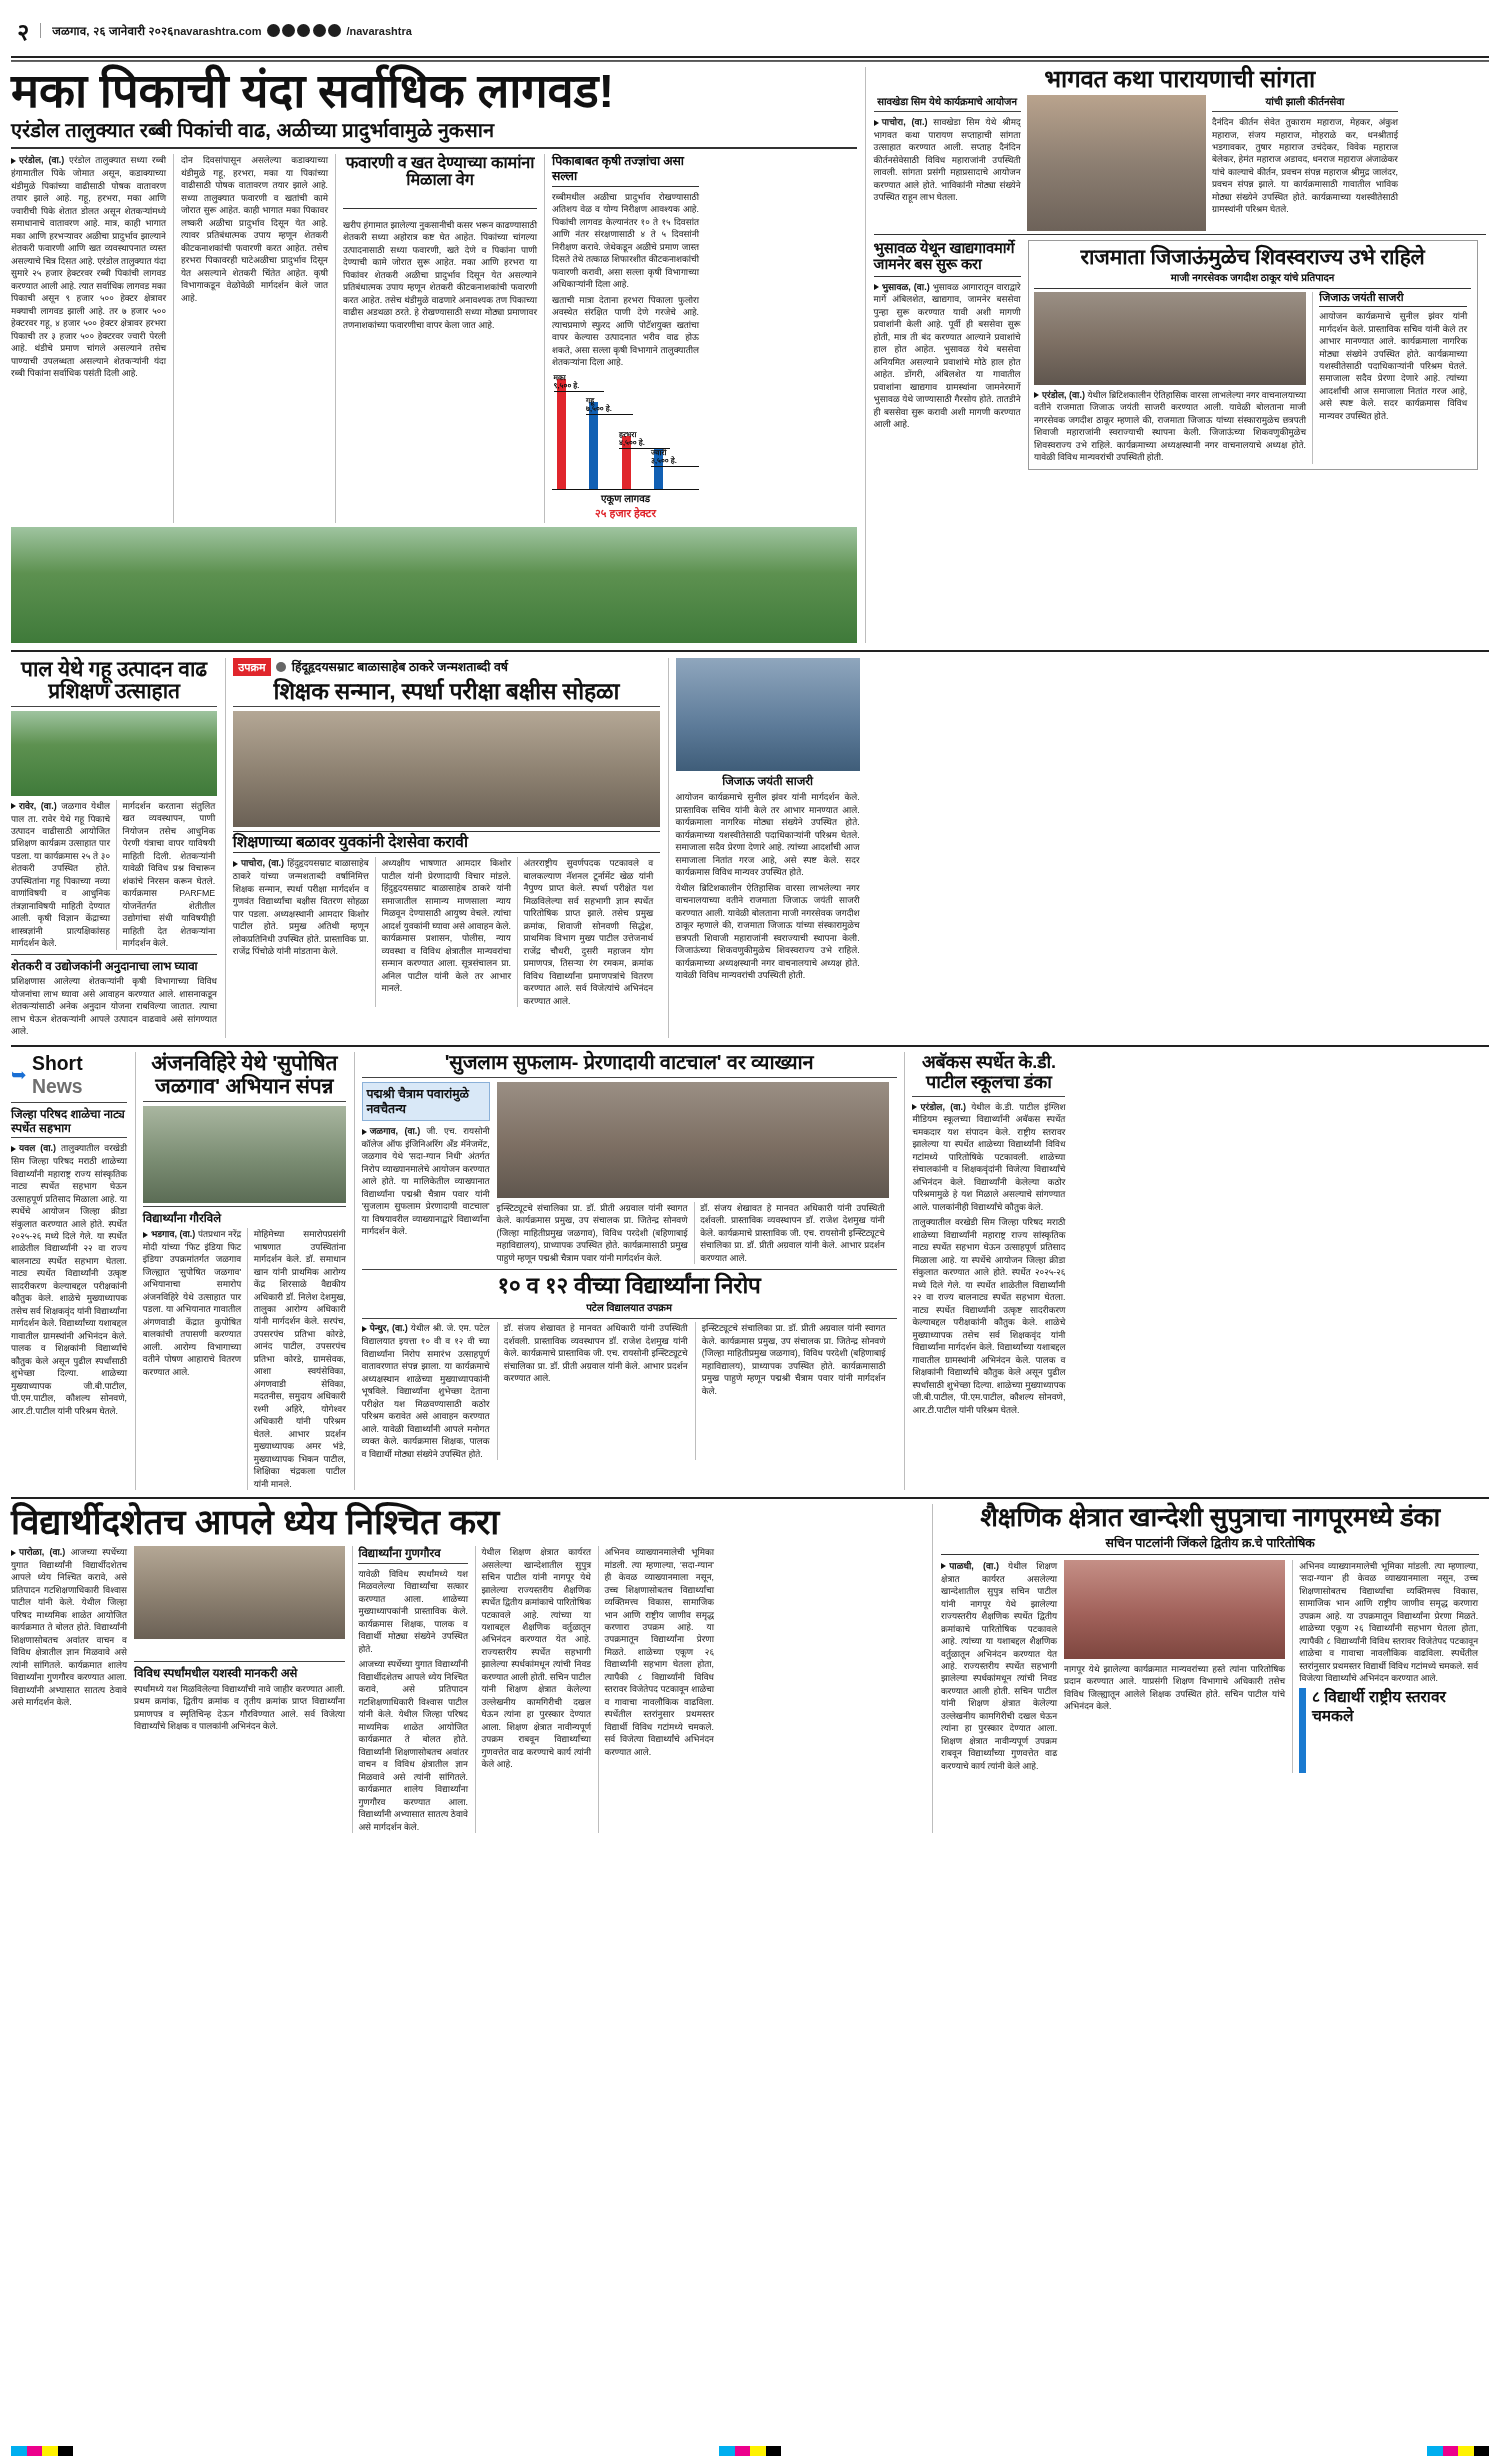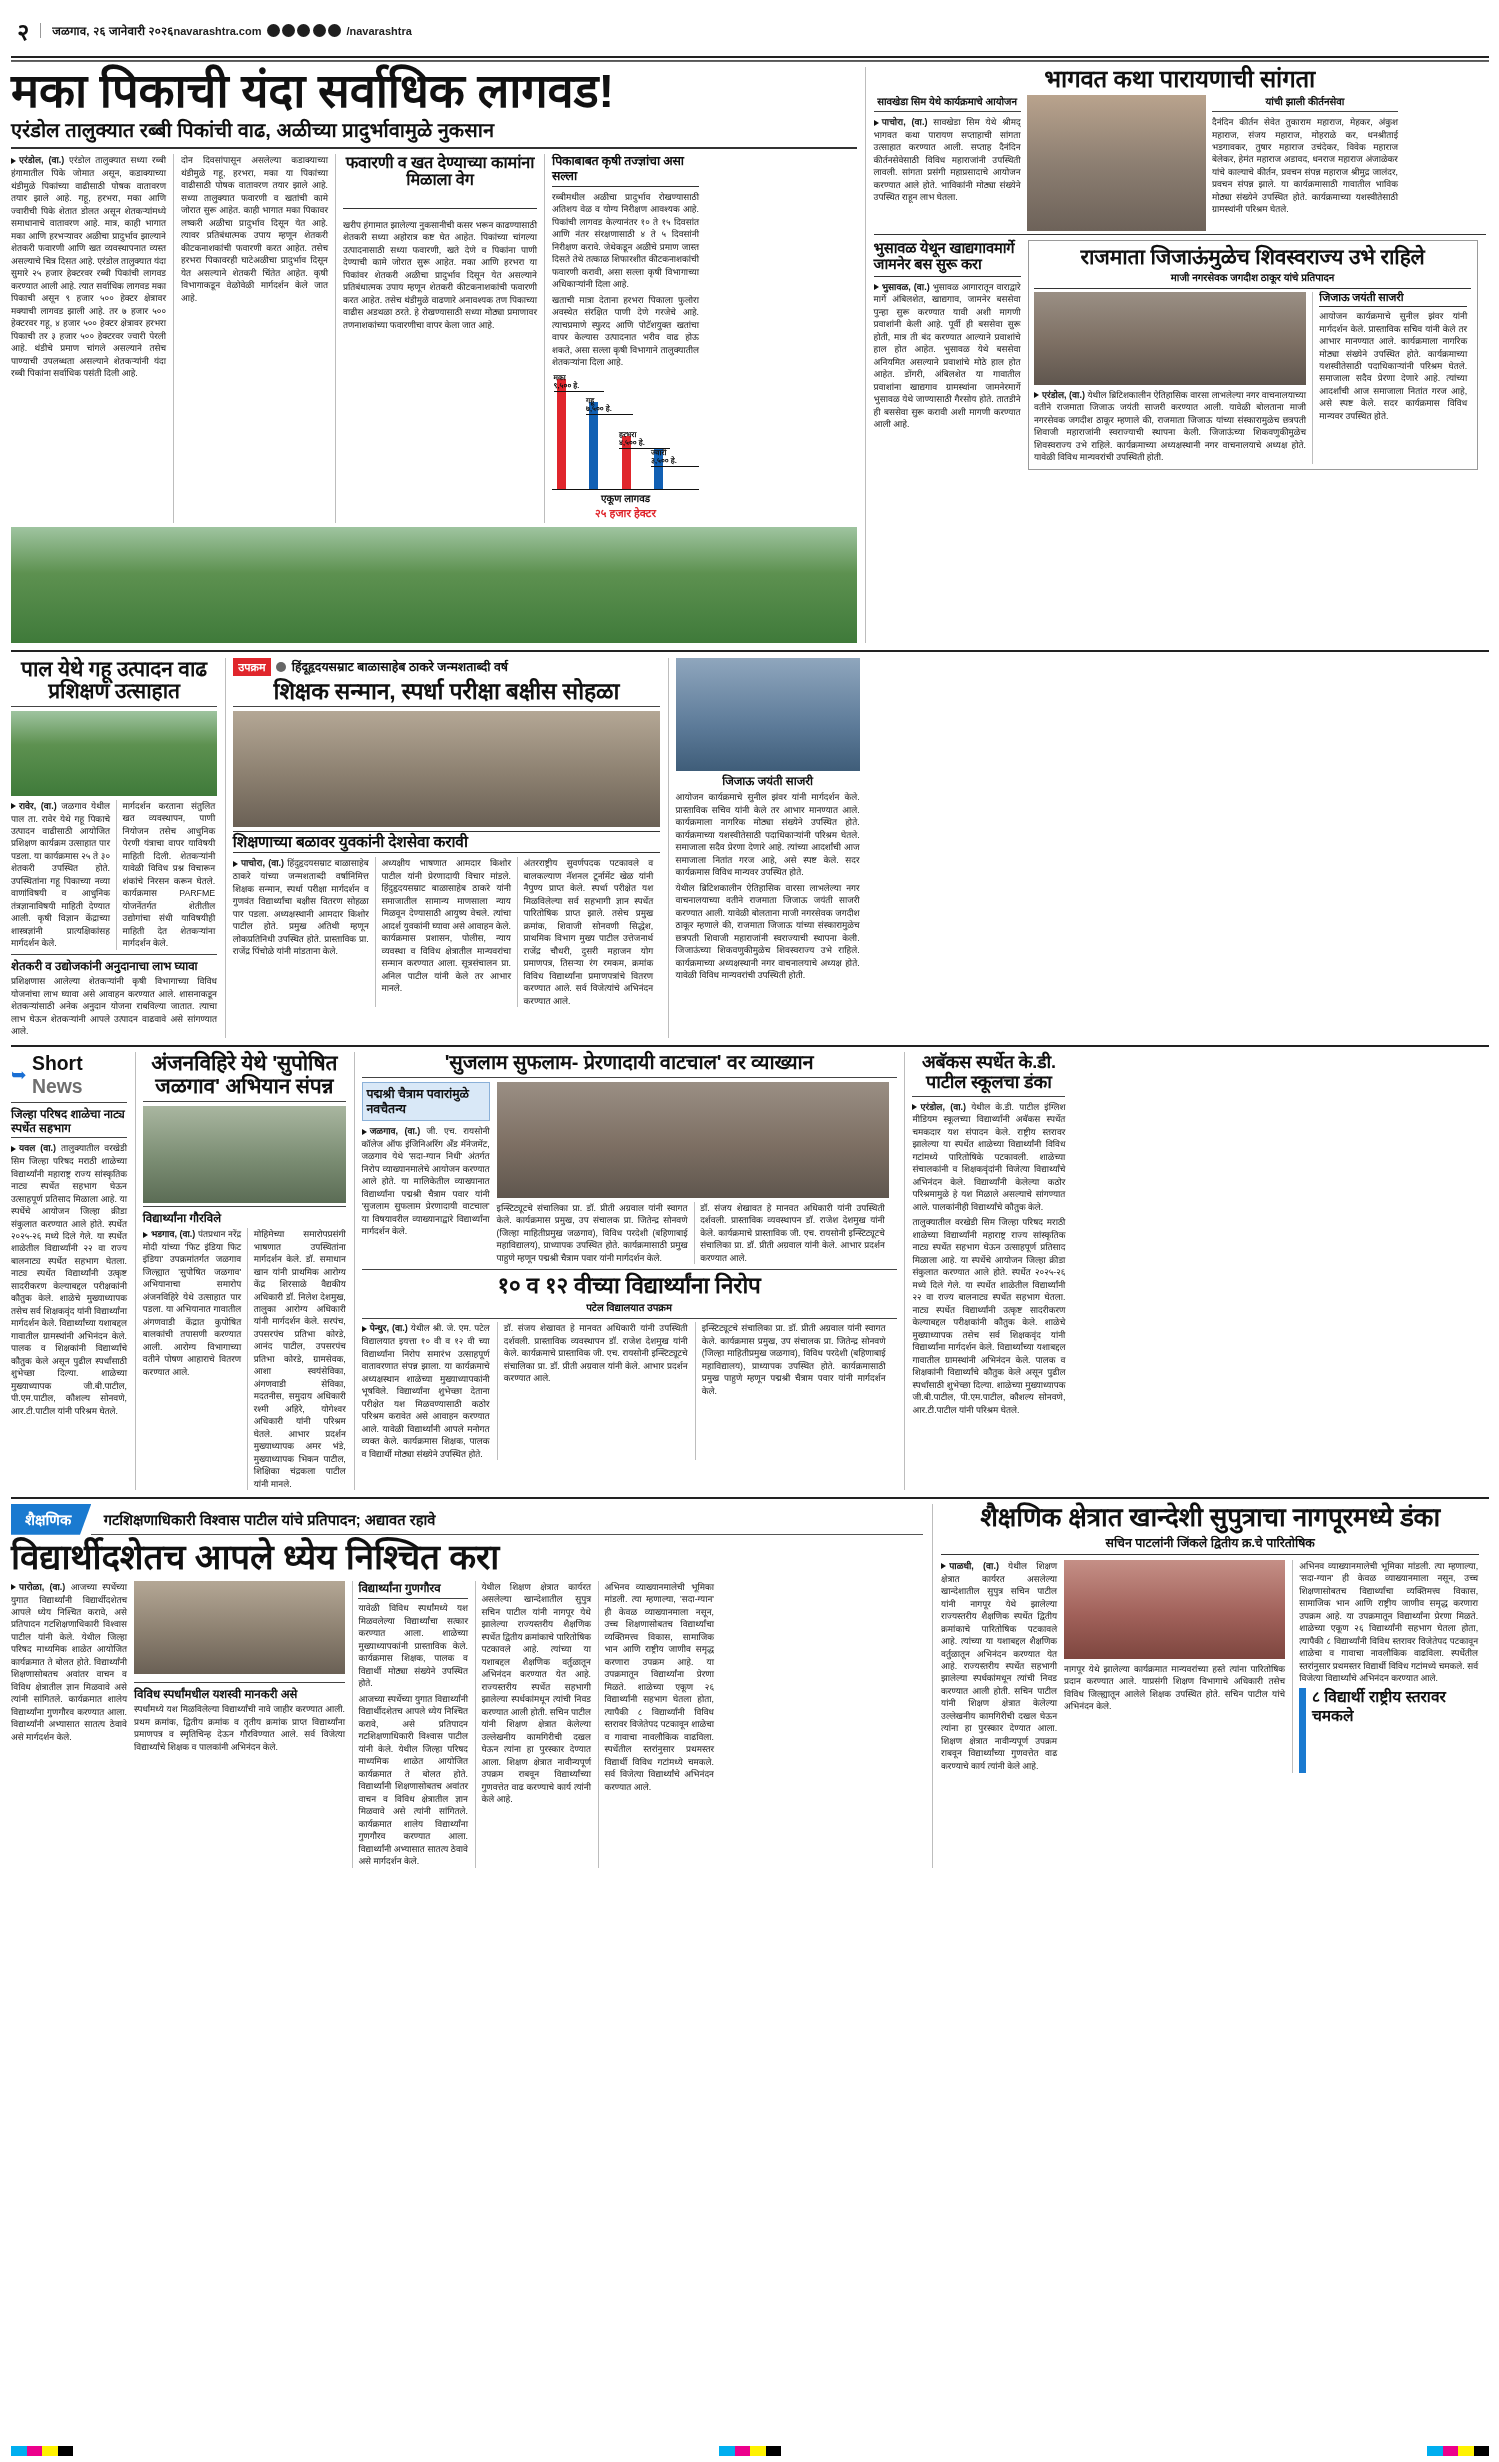--- a/index.html
+++ b/index.html
@@ -385,36 +385,32 @@
       </div>
       <div class="body-txt" style="margin-top:3.1px">तालुक्यातील वरखेडी सिम जिल्हा परिषद मराठी शाळेच्या विद्यार्थ्यांनी महाराष्ट्र राज्य सांस्कृतिक नाट्य स्पर्धेत सहभाग घेऊन उत्साहपूर्ण प्रतिसाद मिळाला आहे. या स्पर्धेचे आयोजन जिल्हा क्रीडा संकुलात करण्यात आले होते. स्पर्धेत २०२५-२६ मध्ये दिले गेले. या स्पर्धेत शाळेतील विद्यार्थ्यांनी २२ वा राज्य बालनाट्य स्पर्धेत सहभाग घेतला. नाट्य स्पर्धेत विद्यार्थ्यांनी उत्कृष्ट सादरीकरण केल्याबद्दल परीक्षकांनी कौतुक केले. शाळेचे मुख्याध्यापक तसेच सर्व शिक्षकवृंद यांनी विद्यार्थ्यांना मार्गदर्शन केले. विद्यार्थ्यांच्या यशाबद्दल गावातील ग्रामस्थांनी अभिनंदन केले. पालक व शिक्षकांनी विद्यार्थ्यांचे कौतुक केले असून पुढील स्पर्धांसाठी शुभेच्छा दिल्या. शाळेच्या मुख्याध्यापक जी.बी.पाटील, पी.एम.पाटील, कौशल्य सोनवणे, आर.टी.पाटील यांनी परिश्रम घेतले.</div>
     </div>
 
   </div>
 
   <div class="band4">
     <div style="display:flex;gap:9.3px">
 
       <div style="width:912px">
-        <div class="ribbon">
-          <div class="rib-blue">शैक्षणिक</div>
-          <div class="rib-txt">गटशिक्षणाधिकारी विश्वास पाटील यांचे प्रतिपादन; अद्यावत रहावे</div>
-        </div>
         <div class="hl h-vidyarthi">विद्यार्थीदशेतच आपले ध्येय निश्चित करा</div>
 
         <div style="display:flex;gap:7px;margin-top:5.4px">
           <div style="width:116px">
             <div class="body-txt">
               <span class="loc"><span class="tri"></span><span>पारोळा, (वा.)</span></span>
               <span>आजच्या स्पर्धेच्या युगात विद्यार्थ्यांनी विद्यार्थीदशेतच आपले ध्येय निश्चित करावे, असे प्रतिपादन गटशिक्षणाधिकारी विश्वास पाटील यांनी केले. येथील जिल्हा परिषद माध्यमिक शाळेत आयोजित कार्यक्रमात ते बोलत होते. विद्यार्थ्यांनी शिक्षणासोबतच अवांतर वाचन व विविध क्षेत्रातील ज्ञान मिळवावे असे त्यांनी सांगितले. कार्यक्रमात शालेय विद्यार्थ्यांना गुणगौरव करण्यात आला. विद्यार्थ्यांनी अभ्यासात सातत्य ठेवावे असे मार्गदर्शन केले.</span>
             </div>
           </div>
           <div style="width:211px">
             <div class="photo hall" style="height:93px"></div>
-            <div class="mini-hd bdr-t" style="margin-top:8px">विविध स्पर्धांमधील यशस्वी मानकरी असे</div>
+            <div class="mini-hd bdr-t" style="margin-top:22px">विविध स्पर्धांमधील यशस्वी मानकरी असे</div>
             <div class="body-txt" style="margin-top:3.1px">स्पर्धांमध्ये यश मिळविलेल्या विद्यार्थ्यांची नावे जाहीर करण्यात आली. प्रथम क्रमांक, द्वितीय क्रमांक व तृतीय क्रमांक प्राप्त विद्यार्थ्यांना प्रमाणपत्र व स्मृतिचिन्ह देऊन गौरविण्यात आले. सर्व विजेत्या विद्यार्थ्यांचे शिक्षक व पालकांनी अभिनंदन केले.</div>
           </div>
           <div class="vline" style="width:116px;padding-left:5.4px">
             <div class="mini-hd bdr-b">विद्यार्थ्यांना गुणगौरव</div>
             <div class="body-txt">यावेळी विविध स्पर्धांमध्ये यश मिळवलेल्या विद्यार्थ्यांचा सत्कार करण्यात आला. शाळेच्या मुख्याध्यापकांनी प्रास्ताविक केले. कार्यक्रमास शिक्षक, पालक व विद्यार्थी मोठ्या संख्येने उपस्थित होते.</div>
             <div class="body-txt" style="margin-top:3.1px">आजच्या स्पर्धेच्या युगात विद्यार्थ्यांनी विद्यार्थीदशेतच आपले ध्येय निश्चित करावे, असे प्रतिपादन गटशिक्षणाधिकारी विश्वास पाटील यांनी केले. येथील जिल्हा परिषद माध्यमिक शाळेत आयोजित कार्यक्रमात ते बोलत होते. विद्यार्थ्यांनी शिक्षणासोबतच अवांतर वाचन व विविध क्षेत्रातील ज्ञान मिळवावे असे त्यांनी सांगितले. कार्यक्रमात शालेय विद्यार्थ्यांना गुणगौरव करण्यात आला. विद्यार्थ्यांनी अभ्यासात सातत्य ठेवावे असे मार्गदर्शन केले.</div>
           </div>
           <div class="vline" style="width:116px;padding-left:5.4px">
             <div class="body-txt">येथील शिक्षण क्षेत्रात कार्यरत असलेल्या खान्देशातील सुपुत्र सचिन पाटील यांनी नागपूर येथे झालेल्या राज्यस्तरीय शैक्षणिक स्पर्धेत द्वितीय क्रमांकाचे पारितोषिक पटकावले आहे. त्यांच्या या यशाबद्दल शैक्षणिक वर्तुळातून अभिनंदन करण्यात येत आहे. राज्यस्तरीय स्पर्धेत सहभागी झालेल्या स्पर्धकांमधून त्यांची निवड करण्यात आली होती. सचिन पाटील यांनी शिक्षण क्षेत्रात केलेल्या उल्लेखनीय कामगिरीची दखल घेऊन त्यांना हा पुरस्कार देण्यात आला. शिक्षण क्षेत्रात नावीन्यपूर्ण उपक्रम राबवून विद्यार्थ्यांच्या गुणवत्तेत वाढ करण्याचे कार्य त्यांनी केले आहे.</div>
           </div>

